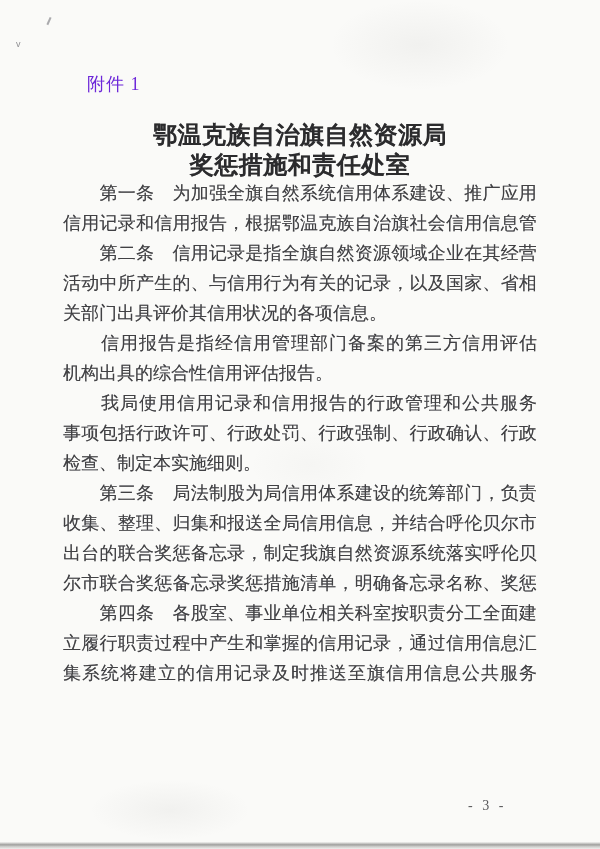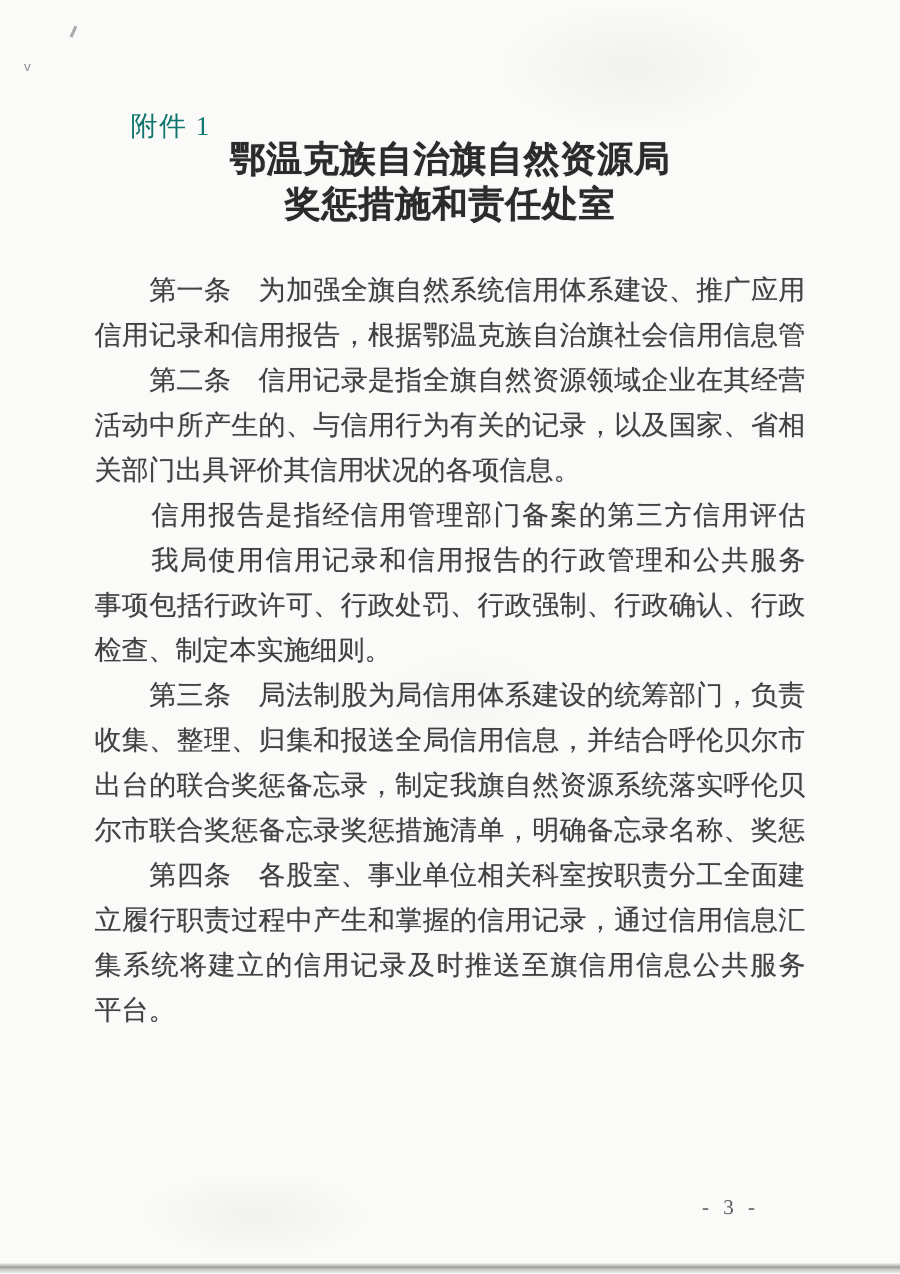--- a/index.html
+++ b/index.html
@@ -35,27 +35,27 @@
   .speck2 {
     position: absolute; left: 16px; top: 40px;
     font-size: 9px; color: #8e8e92; line-height: 9px;
     font-family: "Liberation Sans", sans-serif;
   }
 
   .attachment {
     position: absolute;
     left: 87px; top: 72px;
     font-size: 18px; line-height: 24px;
-    color: #0f766e;
+    color: #6d28d9;
     letter-spacing: 1px;
   }
 
   .title {
     position: absolute;
-    left: 0; right: 0; top: 92px;
+    left: 0; right: 0; top: 120px;
     text-align: center;
     font-size: 24px; line-height: 30px;
     font-weight: bold;
     color: #2b2b2d;
     letter-spacing: 0.5px;
     text-shadow: 0 0 0.6px rgba(40,40,42,0.55);
   }
 
   .body-text {
     position: absolute;
@@ -253,20 +253,21 @@
         <span>案</span>
         <span>的</span>
         <span>第</span>
         <span>三</span>
         <span>方</span>
         <span>信</span>
         <span>用</span>
         <span>评</span>
         <span>估</span>
       </div>
+      <div class="line">机构出具的综合性信用评估报告。</div>
       <div class="line just">
         <span>　</span>
         <span>　</span>
         <span>我</span>
         <span>局</span>
         <span>使</span>
         <span>用</span>
         <span>信</span>
         <span>用</span>
         <span>记</span>
@@ -504,20 +505,19 @@
         <span>旗</span>
         <span>信</span>
         <span>用</span>
         <span>信</span>
         <span>息</span>
         <span>公</span>
         <span>共</span>
         <span>服</span>
         <span>务</span>
       </div>
-      <div class="line">平台。</div>
     </div>
 
   <div class="page-number">- 3 -</div>
 
   <div class="page-edge"></div>
 
 </div>
 
 </body></html>

